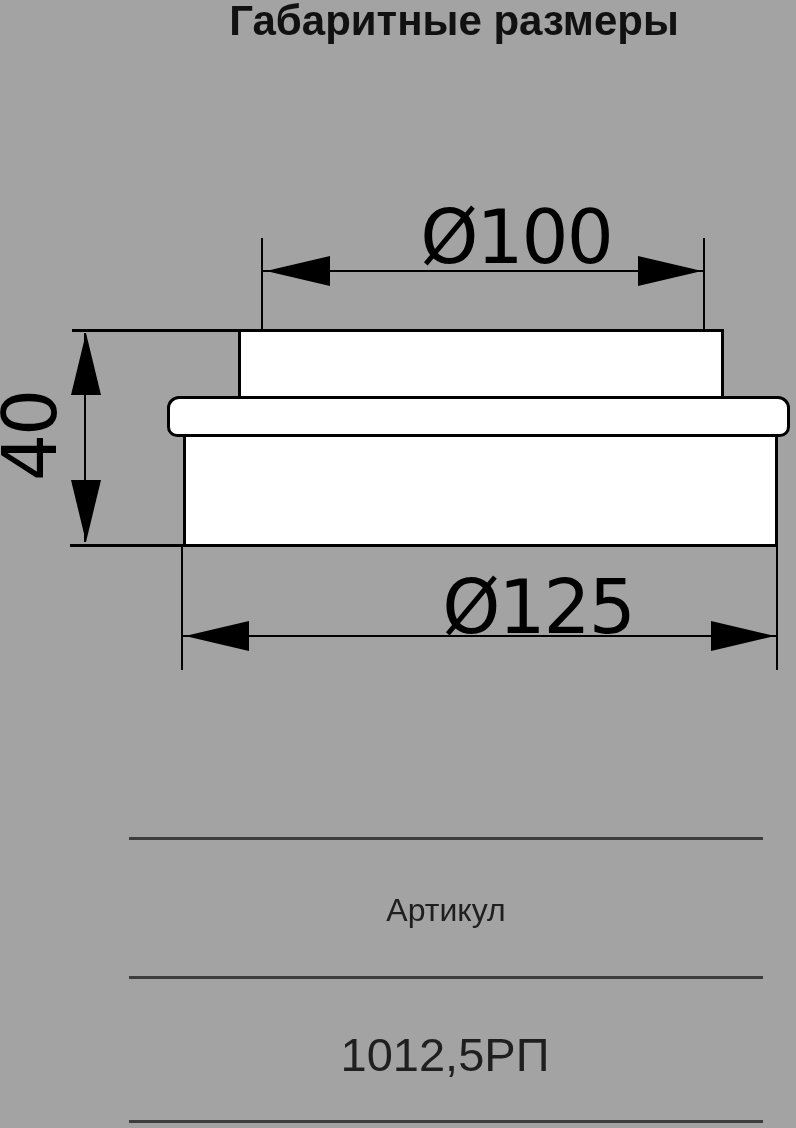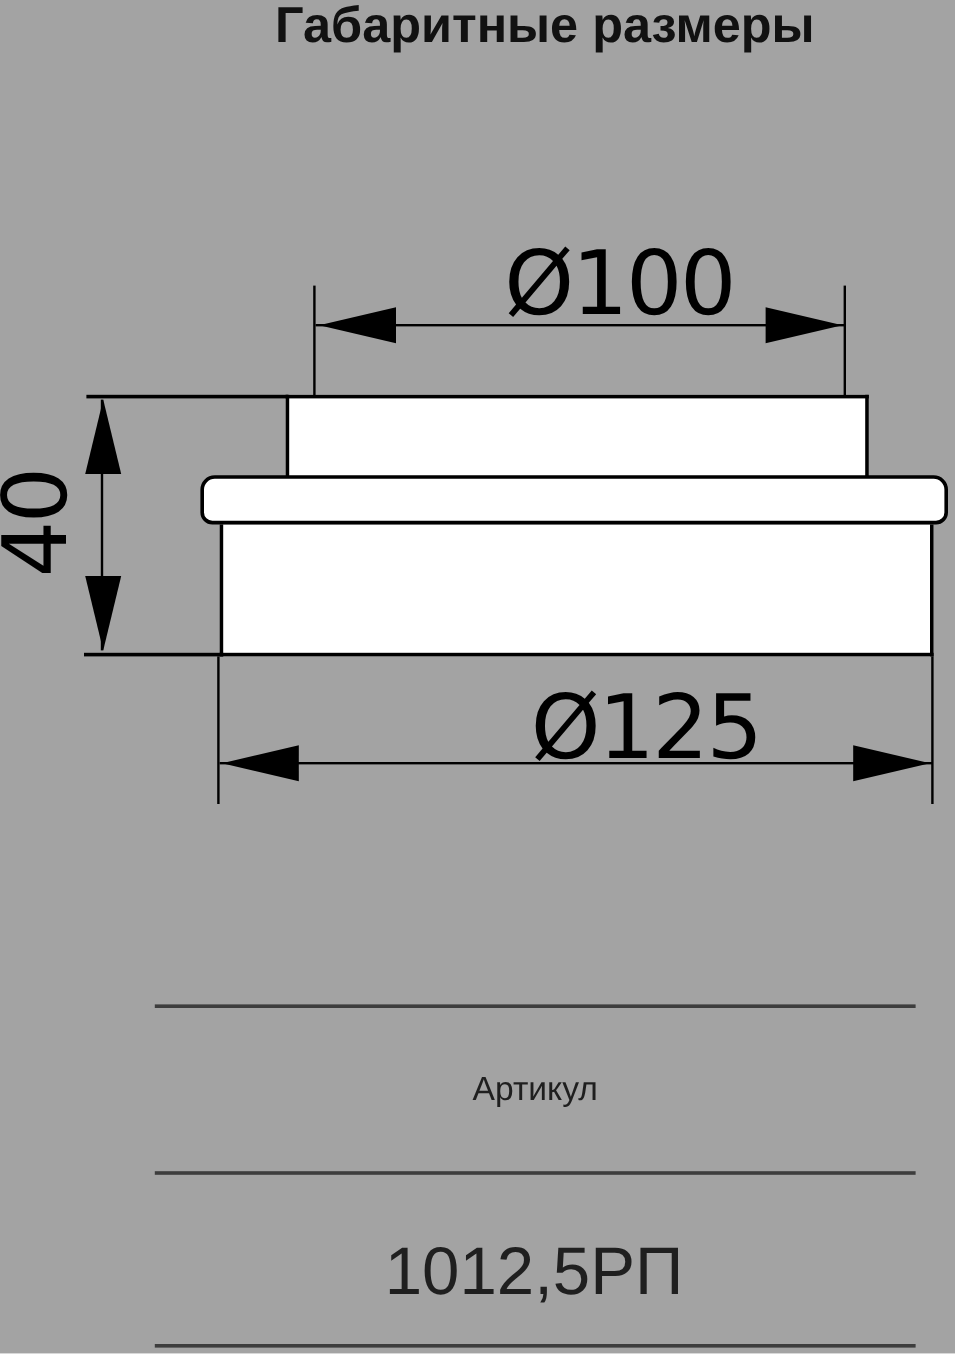--- a/index.html
+++ b/index.html
@@ -77,25 +77,25 @@
     left: 30px; top: 436px;
     transform: translate(-50%, -50%) rotate(-90deg);
   }
 
   
   .rule { left: 129px; width: 634px; height: 3px; background: #3d3d3d; }
   .rule-1 { top: 837px; }
   .rule-2 { top: 976px; }
   .rule-3 { top: 1120px; }
   .spec-text {
-    font-size: 28px; line-height: 1; color: #1f1f1f;
+    font-size: 32px; line-height: 1; color: #1f1f1f;
     white-space: nowrap; transform: translateX(-50%);
   }
   .spec-header { left: 446px; top: 894px; }
-  .spec-value  { left: 445px; top: 1031px; font-size: 56px; }
+  .spec-value  { left: 445px; top: 1031px; font-size: 47px; }
 </style>
 </head>
 <body>
 
 <div class="canvas">
 
   <div class="abs page-title">Габаритные размеры</div>
 
   <div class="abs">
 

